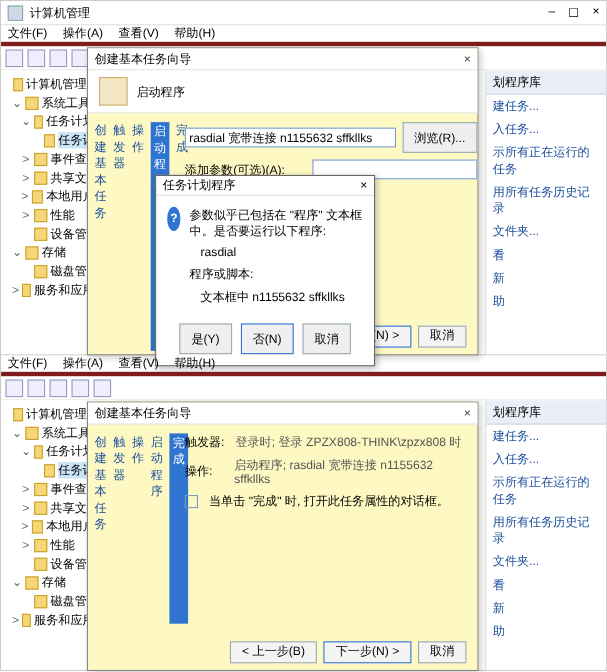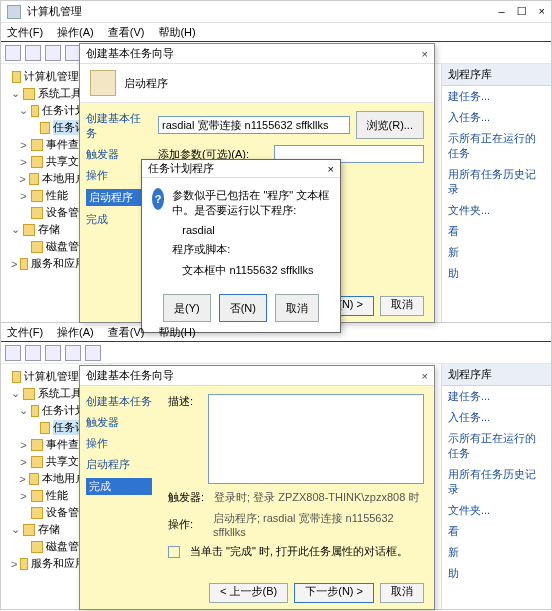--- a/index.html
+++ b/index.html
@@ -4,21 +4,21 @@
 <style>
 *{box-sizing:border-box;margin:0;padding:0;font-family:"Microsoft YaHei",SimSun,Arial,sans-serif;font-size:11px;color:#000}
 body{background:#fff;width:552px;height:611px;overflow:hidden}
 .shot{position:relative;width:552px;border:1px solid #ccc}
 .shot.top{height:323px}
 .shot.bot{height:287px;border-top:none}
 .mmc-title{height:22px;background:#fff;border-bottom:1px solid #e0e0e0;display:flex;align-items:center;padding:0 6px}
 .mmc-title .ico{width:14px;height:14px;background:#d0d8e8;border:1px solid #8aa;margin-right:6px}
 .mmc-title .txt{flex:1}
 .winbtns{display:flex;gap:12px;color:#666}
-.menu{height:19px;display:flex;align-items:center;gap:14px;padding:0 6px;border-bottom:1px solid #7f1d1d}
+.menu{height:19px;display:flex;align-items:center;gap:14px;padding:0 6px;border-bottom:4px solid #7f1d1d}
 .tool{height:22px;display:flex;align-items:center;gap:4px;padding:0 4px;border-bottom:1px solid #e8e8e8}
 .tool span{width:16px;height:16px;display:inline-block;background:#eef;border:1px solid #99b}
 .body{display:flex;height:calc(100% - 63px);position:relative}
 .tree{width:110px;border-right:1px solid #e0e0e0;padding:4px 2px;background:#fff}
 .tree-row{display:flex;align-items:center;gap:3px;padding:1px 0 1px var(--ind,0);white-space:nowrap}
 .tree-row .tw{width:9px;text-align:center;color:#666}
 .tree-row .ic{width:12px;height:12px;background:#f5d77a;border:1px solid #c9a227}
 .tree-row.sel .lbl{background:#cde6f7}
 .rpanel{position:absolute;right:0;top:0;width:110px;height:100%;background:#fff;border-left:1px solid #e0e0e0}
 .rpanel .hd{background:#e9eef7;padding:3px 6px;border-bottom:1px solid #d0d6e0}
@@ -26,21 +26,21 @@
 
 .wiz{position:absolute;background:#fef9c3;border:1px solid #888;box-shadow:2px 2px 6px rgba(0,0,0,.2)}
 .wiz.top{left:78px;top:42px;width:356px;height:280px}
 .wiz.bot{left:78px;top:42px;width:356px;height:245px}
 .wiz-tb{height:20px;background:#fff;border-bottom:1px solid #e0e0e0;display:flex;align-items:center;padding:0 6px}
 .wiz-tb .txt{flex:1}
 .wiz-tb .x{color:#444}
 .wiz-hd{display:flex;align-items:center;gap:8px;padding:6px 10px;border-bottom:1px solid #e6e6e6;background:#fff}
 .wiz-hd .bic{width:26px;height:26px;background:#f3e6c4;border:1px solid #cbb06e}
 .wiz-body{display:flex;height:calc(100% - 54px)}
-.steps{width:78px;padding:8px 6px;display:flex;flex-direction:column;gap:6px}
+.steps{width:78px;padding:8px 6px;display:flex;flex-direction:row;gap:6px}
 .steps .st{color:#1a4e9e}
 .steps .st.cur{background:#2f74d0;color:#fff;padding:1px 3px}
 .wiz-main{flex:1;padding:8px 10px;display:flex;flex-direction:column;gap:6px}
 .frow{display:flex;align-items:center;gap:6px}
 .frow label{width:78px;white-space:nowrap}
 .inp{flex:1;height:18px;border:1px solid #7a9ccc;background:#fff;padding:0 3px}
 .btn{height:28px;padding:0 10px;border:1px solid #9aa;background:#efefef;display:inline-flex;align-items:center}
 .txa{width:100%;height:90px;border:1px solid #7a9ccc;background:#fff}
 .navbar{position:absolute;right:10px;bottom:6px;display:flex;gap:6px}
 .nbtn{height:20px;padding:0 10px;border:1px solid #9aa;background:#f4f4f4}
@@ -317,24 +317,20 @@
     </div>
     <div class="wiz-body">
       <div class="steps" id="steps2">
           <div class="st">创建基本任务</div>
           <div class="st">触发器</div>
           <div class="st">操作</div>
           <div class="st">启动程序</div>
           <div class="st cur">完成</div>
         </div>
       <div class="wiz-main">
-        <div class="frow" style="align-items:flex-start">
-          <label style="width:40px">描述:</label>
-          <div class="txa"></div>
-        </div>
         <div class="frow">
           <label style="width:40px">触发器:</label>
           <span class="mini">登录时; 登录 ZPZX808-THINK\zpzx808 时</span>
         </div>
         <div class="frow">
           <label style="width:40px">操作:</label>
           <span class="mini">启动程序; rasdial 宽带连接 n1155632 sffkllks</span>
         </div>
         <div class="frow">
           <span class="chk"></span>

